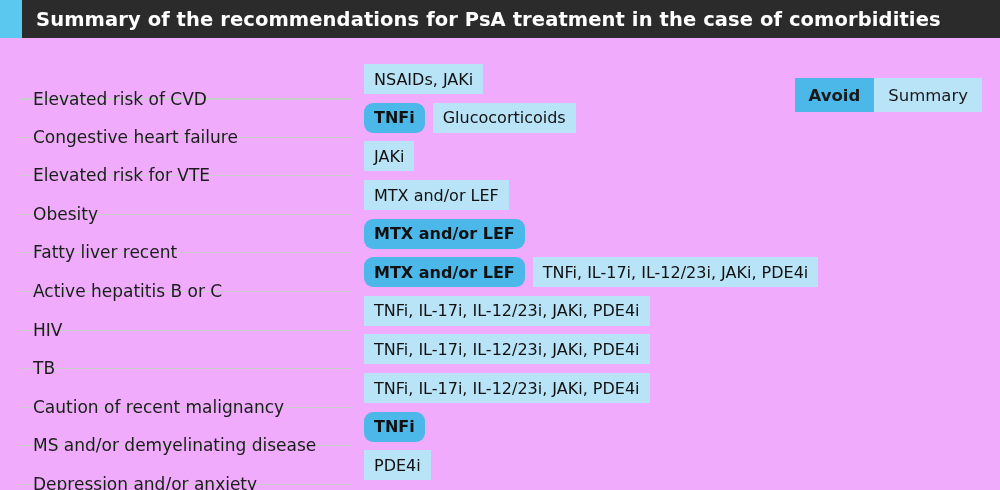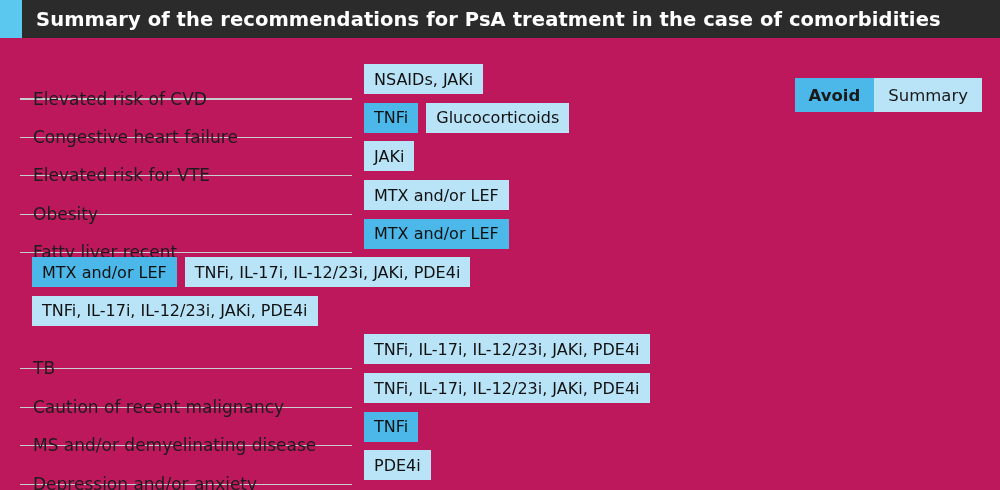--- a/index.html
+++ b/index.html
@@ -10,21 +10,21 @@
     width: 1000px;
     height: 490px;
     background: #eceded;
     font-family: "DejaVu Sans", "Liberation Sans", sans-serif;
     overflow: hidden;
   }
   .page {
     position: relative;
     width: 1000px;
     height: 490px;
-    background: #be185d;
+    background: #f0abfc;
     box-sizing: border-box;
   }
   
   .header {
     position: absolute;
     left: 0;
     top: 0;
     width: 1000px;
     height: 38px;
     display: flex;
@@ -110,21 +110,22 @@
     display: inline-flex;
     align-items: center;
     height: 30px;
     padding: 0 10px;
     font-size: 16px;
     color: #111111;
     white-space: nowrap;
   }
   .chip.avoid {
     background: #4cb8ea;
-    font-weight: normal;
+    font-weight: bold;
+    border-radius: 9px;
   }
   .chip.caution {
     background: #b9e3f7;
     font-weight: normal;
   }
 </style>
 </head>
 <body>
 
 <div class="page">
@@ -165,26 +166,28 @@
           <span class="chip caution">MTX and/or LEF</span>
         </div>
       </div>
       <div class="row">
         <div class="row-label">Fatty liver recent</div>
         <div class="row-chips">
           <span class="chip avoid">MTX and/or LEF</span>
         </div>
       </div>
       <div class="row">
+        <div class="row-label">Active hepatitis B or C</div>
         <div class="row-chips">
           <span class="chip avoid">MTX and/or LEF</span>
           <span class="chip caution">TNFi, IL-17i, IL-12/23i, JAKi, PDE4i</span>
         </div>
       </div>
       <div class="row">
+        <div class="row-label">HIV</div>
         <div class="row-chips">
           <span class="chip caution">TNFi, IL-17i, IL-12/23i, JAKi, PDE4i</span>
         </div>
       </div>
       <div class="row">
         <div class="row-label">TB</div>
         <div class="row-chips">
           <span class="chip caution">TNFi, IL-17i, IL-12/23i, JAKi, PDE4i</span>
         </div>
       </div>

